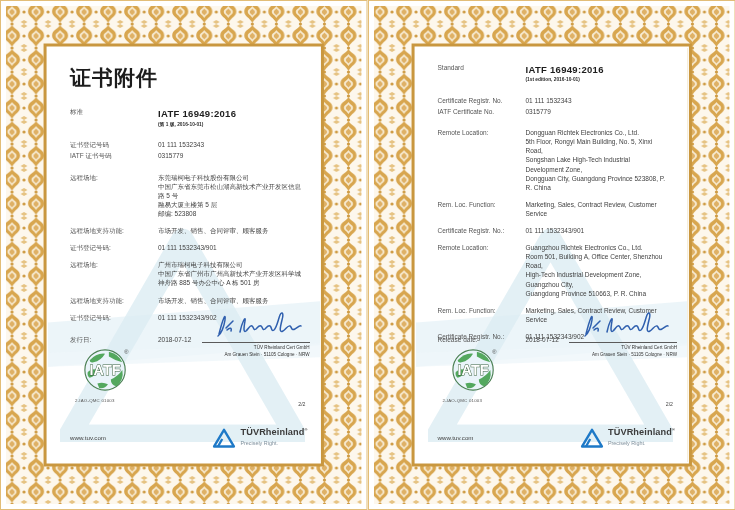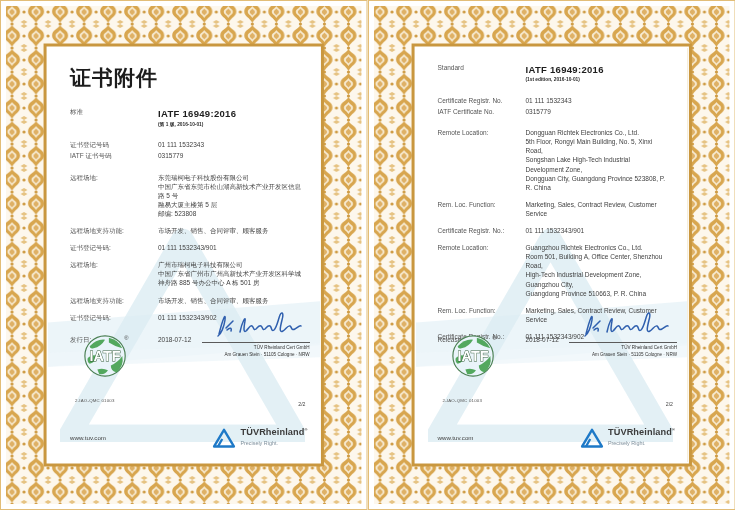--- a/index.html
+++ b/index.html
@@ -26,21 +26,21 @@
   .std{font-weight:bold;font-size:9.5px;color:#1e1e1e;letter-spacing:0.3px;}
   .ed{font-weight:bold;font-size:4.8px;color:#2a2a2a;margin-top:1px;}
   .mb2{margin-bottom:2px;}
   .mb12{margin-bottom:12px;}
   
   .release{position:absolute;left:22px;top:287px;display:flex;z-index:2;width:200px;}
   .sig{position:absolute;right:10px;top:258px;z-index:2;text-align:right;}
   .sig svg{width:94px;height:36px;display:block;margin:0 4px 0 auto;}
   .sig-lines{border-top:1px solid #5a5a5a;padding-top:2px;font-size:4.6px;line-height:1.5;color:#333;
              text-align:right;min-width:108px;}
-  .iatf{position:absolute;left:34px;top:283px;width:48px;height:48px;z-index:2;}
+  .iatf{position:absolute;left:34px;top:297px;width:48px;height:48px;z-index:2;}
   .iatf svg{width:48px;height:48px;}
   .code{position:absolute;left:27px;top:350px;font-size:4.4px;color:#555;z-index:2;letter-spacing:0.2px;}
   .pagenum{position:absolute;right:14px;top:353px;font-size:5.2px;color:#444;z-index:2;}
   .site{position:absolute;left:22px;bottom:19px;font-size:6.2px;color:#3f3f3f;z-index:2;}
   .brand{position:absolute;right:12px;bottom:13px;display:flex;align-items:flex-start;gap:4px;z-index:2;}
   .brand svg{width:24px;height:22px;margin-top:1px;}
   .brand-name{font-size:9.2px;color:#3c3c3c;font-weight:bold;letter-spacing:0.1px;}
   .brand-name sup{font-size:4px;}
   .tag{font-size:5.4px;color:#7d8f9c;margin-top:1px;}
 </style>

